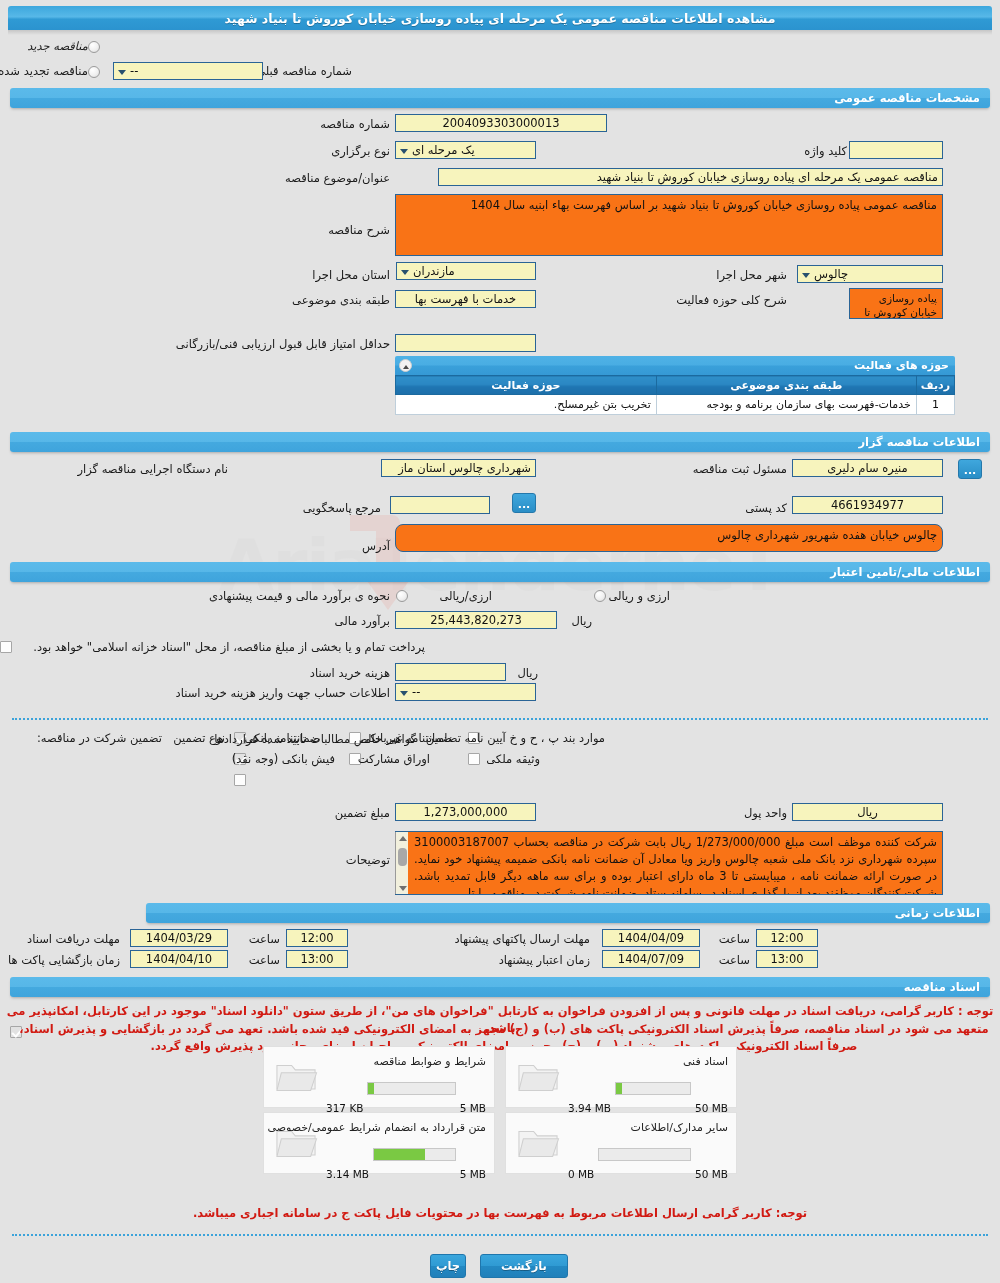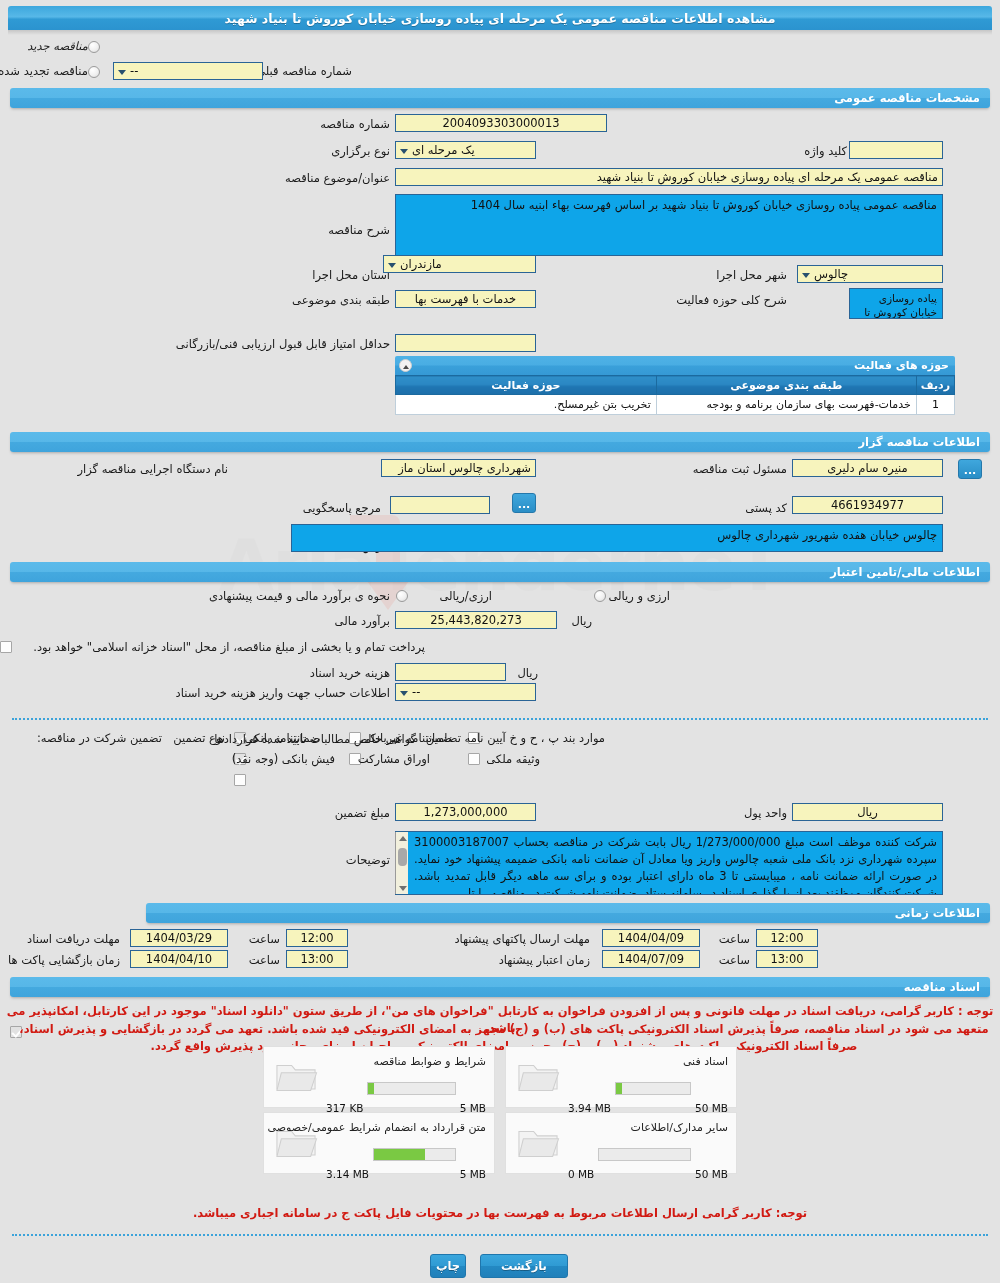--- a/index.html
+++ b/index.html
@@ -47,21 +47,21 @@
   }
   .fld {
     position: absolute; height: 18px;
     background: #f7f4bd; border: 1px solid #2a6496;
     font-size: 11.5px; line-height: 16px; color: #111;
     padding: 0 4px; overflow: hidden; white-space: nowrap;
     display: flex; align-items: center;
   }
   .fld.center { justify-content: center; }
   .ta {
-    position: absolute; background: #0ea5e9; border: 1px solid #2a6496;
+    position: absolute; background: #f97316; border: 1px solid #2a6496;
     font-size: 11.5px; line-height: 17px; color: #111;
     padding: 2px 5px; overflow: hidden; text-align: right;
   }
   .sel {
     position: absolute; height: 18px; background: #f7f4bd;
     border: 1px solid #2a6496; font-size: 11.5px; color: #111;
     display: flex; align-items: center; justify-content: flex-end;
     padding: 0 4px 0 16px; white-space: nowrap; overflow: hidden;
   }
   .sel::after {
@@ -242,27 +242,27 @@
 
   <div class="lbl" style="right:610px; top:143px;">نوع برگزاری</div>
   <div class="sel" style="right:464px; top:141px; width:141px;">
     <span>یک مرحله ای</span>
   </div>
 
   <div class="lbl" style="right:153px; top:143px;">کلید واژه</div>
   <div class="fld" style="right:57px; top:141px; width:94px;"></div>
 
   <div class="lbl" style="right:610px; top:170px;">عنوان/موضوع مناقصه</div>
-  <div class="fld" style="right:57px; top:168px; width:548px;">مناقصه عمومی یک مرحله ای پیاده روسازی خیابان کوروش تا بنیاد شهید</div>
+  <div class="fld" style="right:57px; top:168px; width:505px;">مناقصه عمومی یک مرحله ای پیاده روسازی خیابان کوروش تا بنیاد شهید</div>
 
   <div class="lbl" style="right:610px; top:222px;">شرح مناقصه</div>
   <div class="ta" style="right:57px; top:194px; width:548px; height:62px;">مناقصه عمومی پیاده روسازی خیابان کوروش تا بنیاد شهید بر اساس فهرست بهاء ابنیه سال 1404</div>
 
   <div class="lbl" style="right:610px; top:267px;">استان محل اجرا</div>
-  <div class="sel" style="right:464px; top:255px; width:153px;">
+  <div class="sel" style="right:464px; top:262px; width:140px;">
     <span>مازندران</span>
   </div>
 
   <div class="lbl" style="right:213px; top:267px;">شهر محل اجرا</div>
   <div class="sel" style="right:57px; top:265px; width:146px;text-align:center;">
     <span>چالوس</span>
   </div>
 
   <div class="lbl" style="right:610px; top:292px;">طبقه بندی موضوعی</div>
   <div class="fld center" style="right:464px; top:290px; width:141px;">خدمات با فهرست بها</div>
@@ -308,21 +308,21 @@
   <div class="dots" style="right:18px; top:459px;">...</div>
 
   <div class="lbl" style="right:619px; top:500px;">مرجع پاسخگویی</div>
   <div class="fld" style="right:510px; top:496px; width:100px;"></div>
   <div class="dots" style="right:464px; top:493px;">...</div>
 
   <div class="lbl" style="right:213px; top:500px;">کد پستی</div>
   <div class="fld center" style="right:57px; top:496px; width:151px;">4661934977</div>
 
   <div class="lbl" style="right:610px; top:538px;">آدرس</div>
-  <div class="ta" style="right:57px; top:524px; width:652px; height:28px;">چالوس خیابان هفده شهریور شهرداری چالوس</div>
+  <div class="ta" style="right:57px; top:524px; width:548px; height:28px;border-radius:8px;">چالوس خیابان هفده شهریور شهرداری چالوس</div>
 
   <div class="sect" style="right:10px; top:562px; width:980px;">
     <span class="t">اطلاعات مالی/تامین اعتبار</span>
   </div>
 
   <div class="lbl" style="right:610px; top:588px;">نحوه ی برآورد مالی و قیمت پیشنهادی</div>
   <div class="radio" style="right:592px; top:590px;"></div>
   <div class="lbl" style="right:508px; top:588px;">ارزی/ریالی</div>
   <div class="radio" style="right:394px; top:590px;"></div>
   <div class="lbl" style="right:330px; top:588px;">ارزی و ریالی</div>

